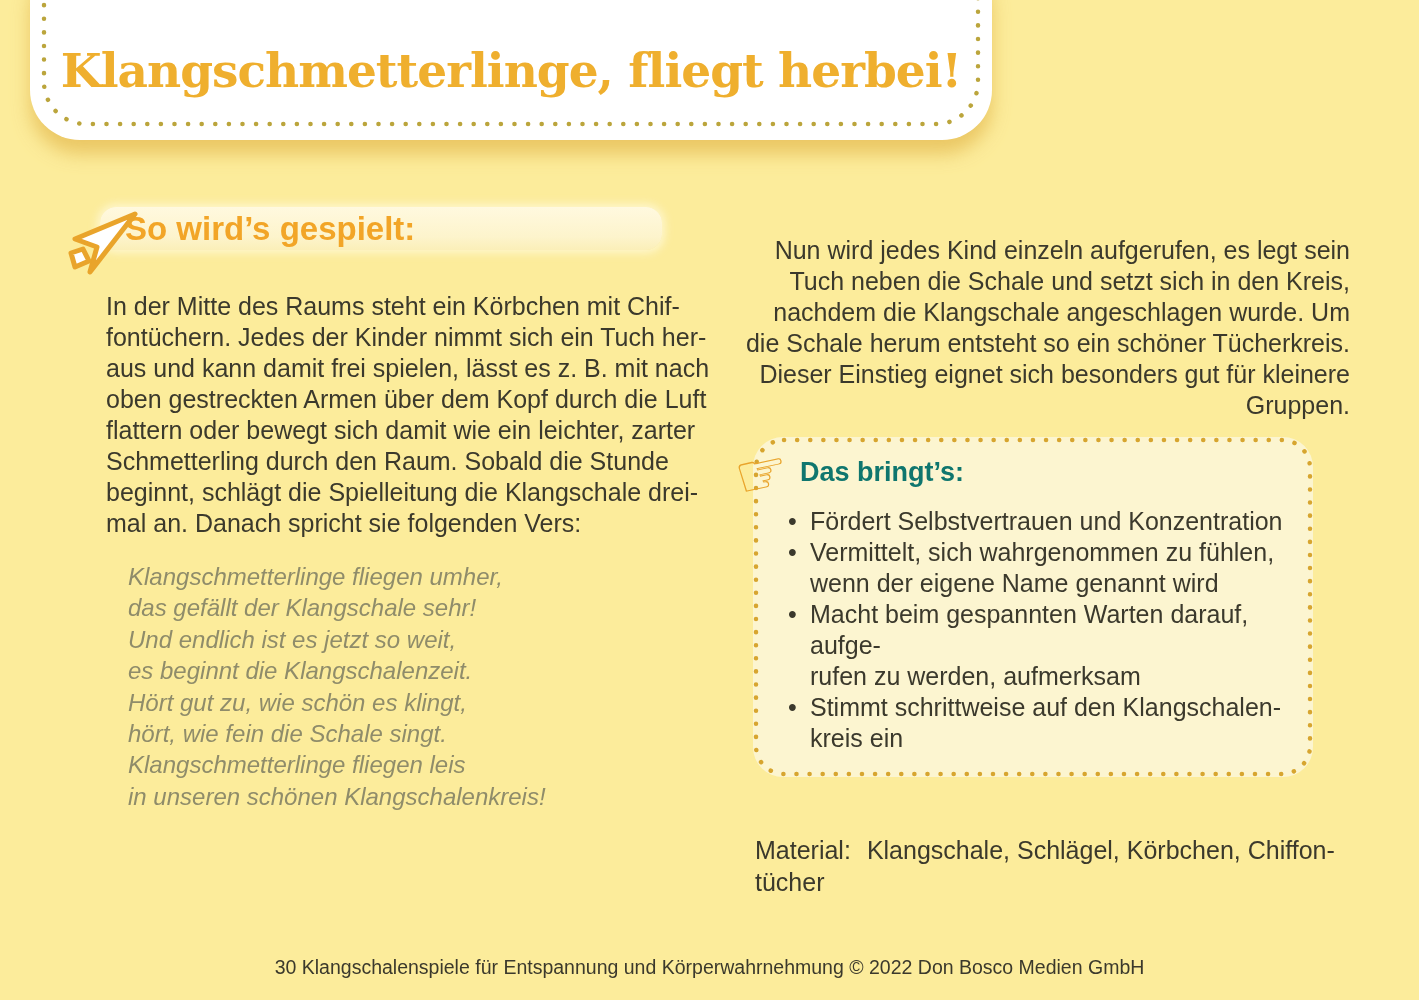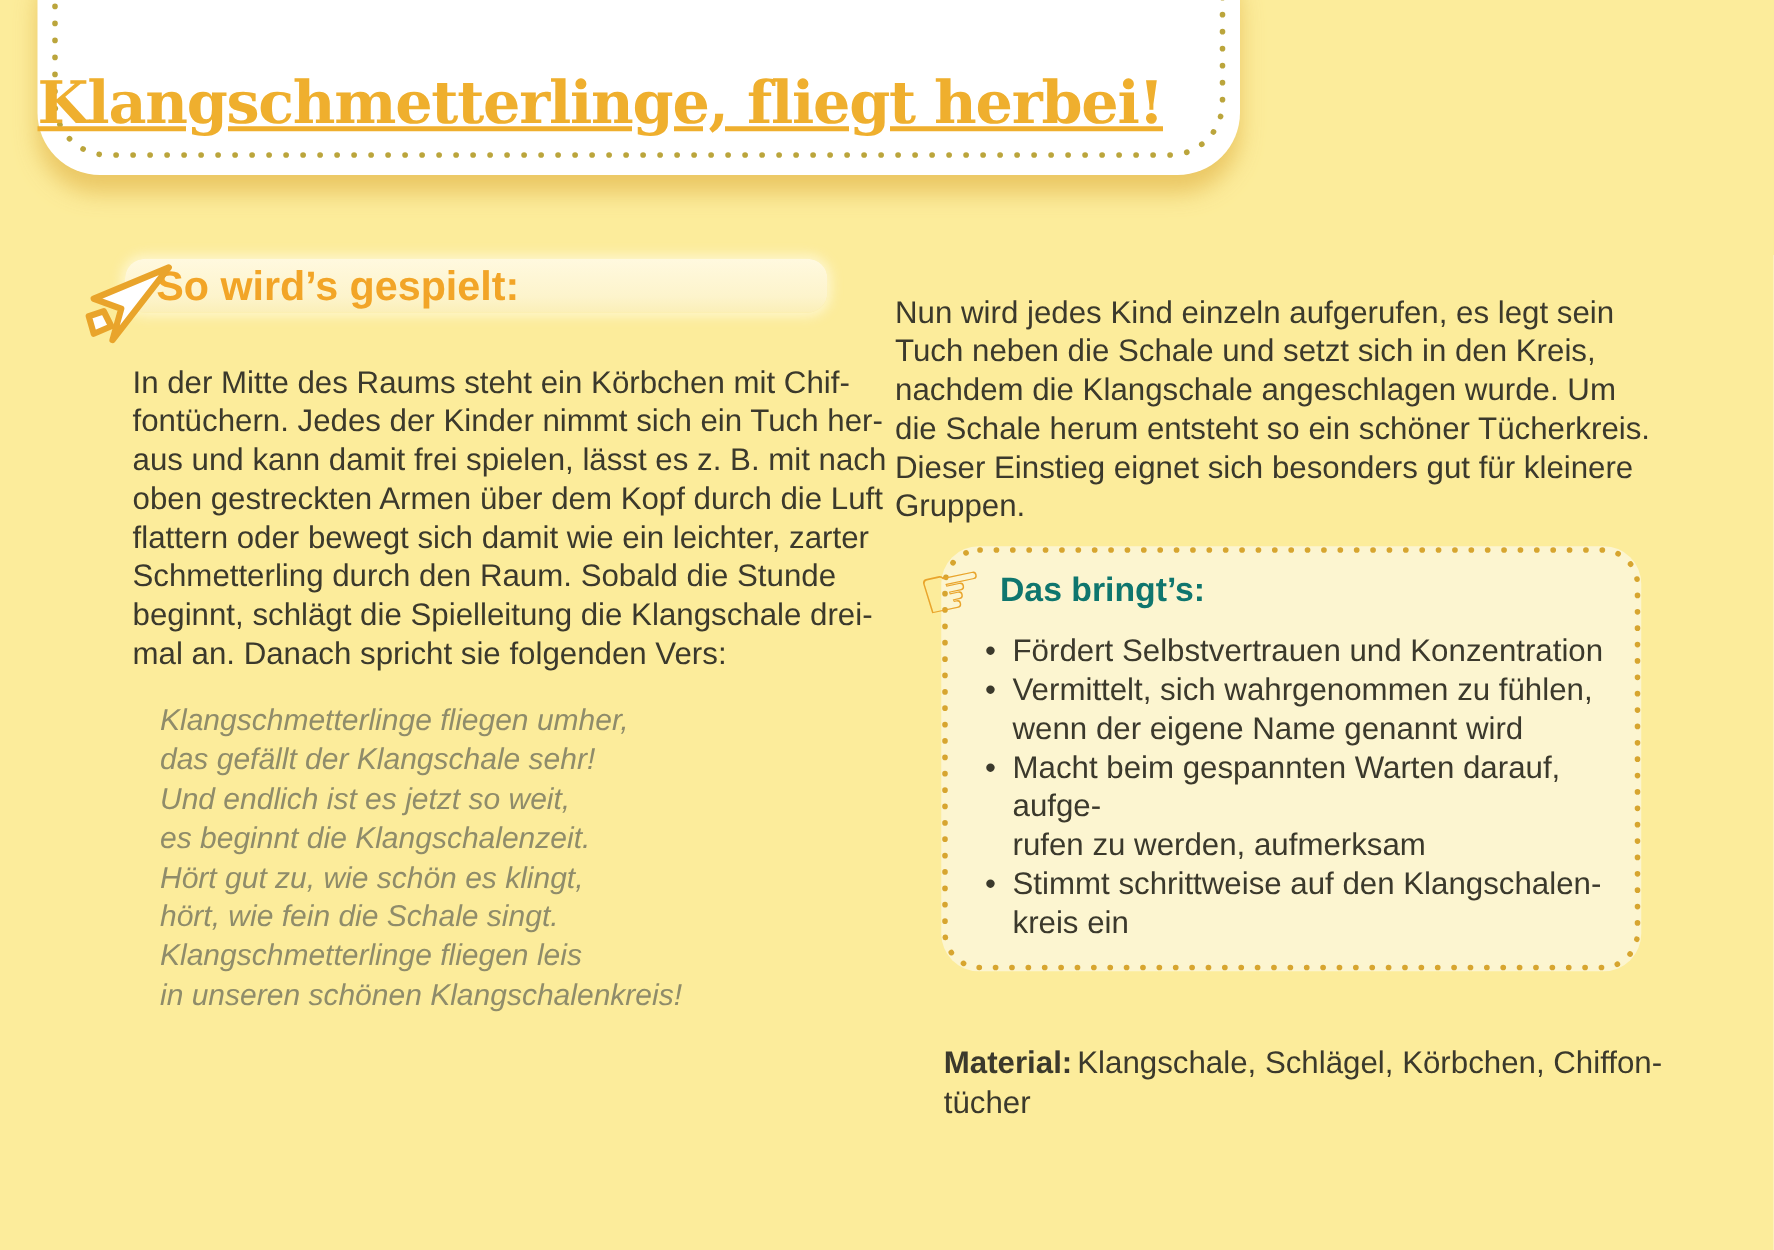--- a/index.html
+++ b/index.html
@@ -9,42 +9,42 @@
     font-family:"Liberation Sans", sans-serif; color:#3B392C;
   }
   
   .title-card {
     position:absolute; left:30px; top:-50px; width:962px; height:190px;
     background:#FFFFFF; border-radius:50px;
     box-shadow:0 14px 18px rgba(231,193,90,0.85);
   }
   .title-card svg.dotborder { position:absolute; left:0; top:0; }
   .title-text {
-    position:absolute; left:0; right:0; bottom:30px; 
+    position:absolute; left:0; right:0; bottom:30px; text-align:center;
     font-family:"DejaVu Serif", serif; font-weight:bold;
-    font-size:47px; letter-spacing:-1px; color:#EFAF2E; margin:0;text-decoration:underline;
+    font-size:47px; letter-spacing:-1px; color:#EFAF2E; margin:12px;
   }
   
   .howto-bar {
     position:absolute; left:100px; top:207px; width:562px; height:43px;
     border-radius:16px;
     background:linear-gradient(180deg,#FFF9DF 0%, #FDF4CC 70%, #FBEFB8 100%);
     box-shadow:0 0 9px 3px rgba(255,249,222,0.75);
   }
   .howto-heading {
     position:absolute; left:25px; top:0; line-height:43px;
     font-size:33px; font-weight:bold; color:#F2A527; white-space:nowrap;
   }
   .cursor-arrow { position:absolute; left:62px; top:208px; width:80px; height:74px; z-index:3; }
   .body-par {
     position:absolute; white-space:pre-line;
     font-size:25px; line-height:31px; color:#3B392C;
   }
   #left-par  { left:106px; top:266px; width:645px; }
-  #right-par { left:716px; top:210px; width:610px; }
+  #right-par { left:740px; top:210px; width:610px;text-align:right; }
   .verse {
     position:absolute; left:128px; top:533px; width:580px;
     font-style:italic; font-size:24px; line-height:31.4px;
     color:#8F8C6A; white-space:pre-line;margin-top:28px;
   }
   
   .benefit-box {
     position:absolute; left:753px; top:437px; width:560px; height:340px;
     background:#FCF5D0; border-radius:30px;
   }
@@ -64,21 +64,21 @@
     margin:0; padding:0; list-style:none;
     font-size:25px; line-height:31px; color:#3B392C;
   }
   .benefit-list li { position:relative; padding-left:24px; white-space:pre-line; }
   .benefit-list li::before { content:"\2022"; position:absolute; left:2px; top:0; }
   
   .material {
     position:absolute; left:755px; top:809px; width:580px;
     font-size:25px; line-height:32px; color:#3B392C;
   }
-  .material .label { font-weight:bold; margin-right:4px; }
+  .material .label { font-weight:normal; margin-right:16px; }
   .material .text  { white-space:pre-line; }
   .footer {
     position:absolute; left:0; right:0; top:956px; text-align:center;
     font-size:19.5px; color:#3B392C;
   }
 </style>
 </head>
 <body>
 
 <div id="page">
@@ -142,14 +142,15 @@
 wenn der eigene Name genannt wird</li>
     <li>Macht beim gespannten Warten darauf, aufge-
 rufen zu werden, aufmerksam</li>
     <li>Stimmt schrittweise auf den Klangschalen-
 kreis ein</li>
   </ul>
 
   <p class="material"><span class="label">Material:</span><span class="text">Klangschale, Schlägel, Körbchen, Chiffon-
 tücher</span></p>
 
+  <div class="footer">30 Klangschalenspiele für Entspannung und Körperwahrnehmung © 2022 Don Bosco Medien GmbH</div>
 
 </div>
 
 </body></html>

